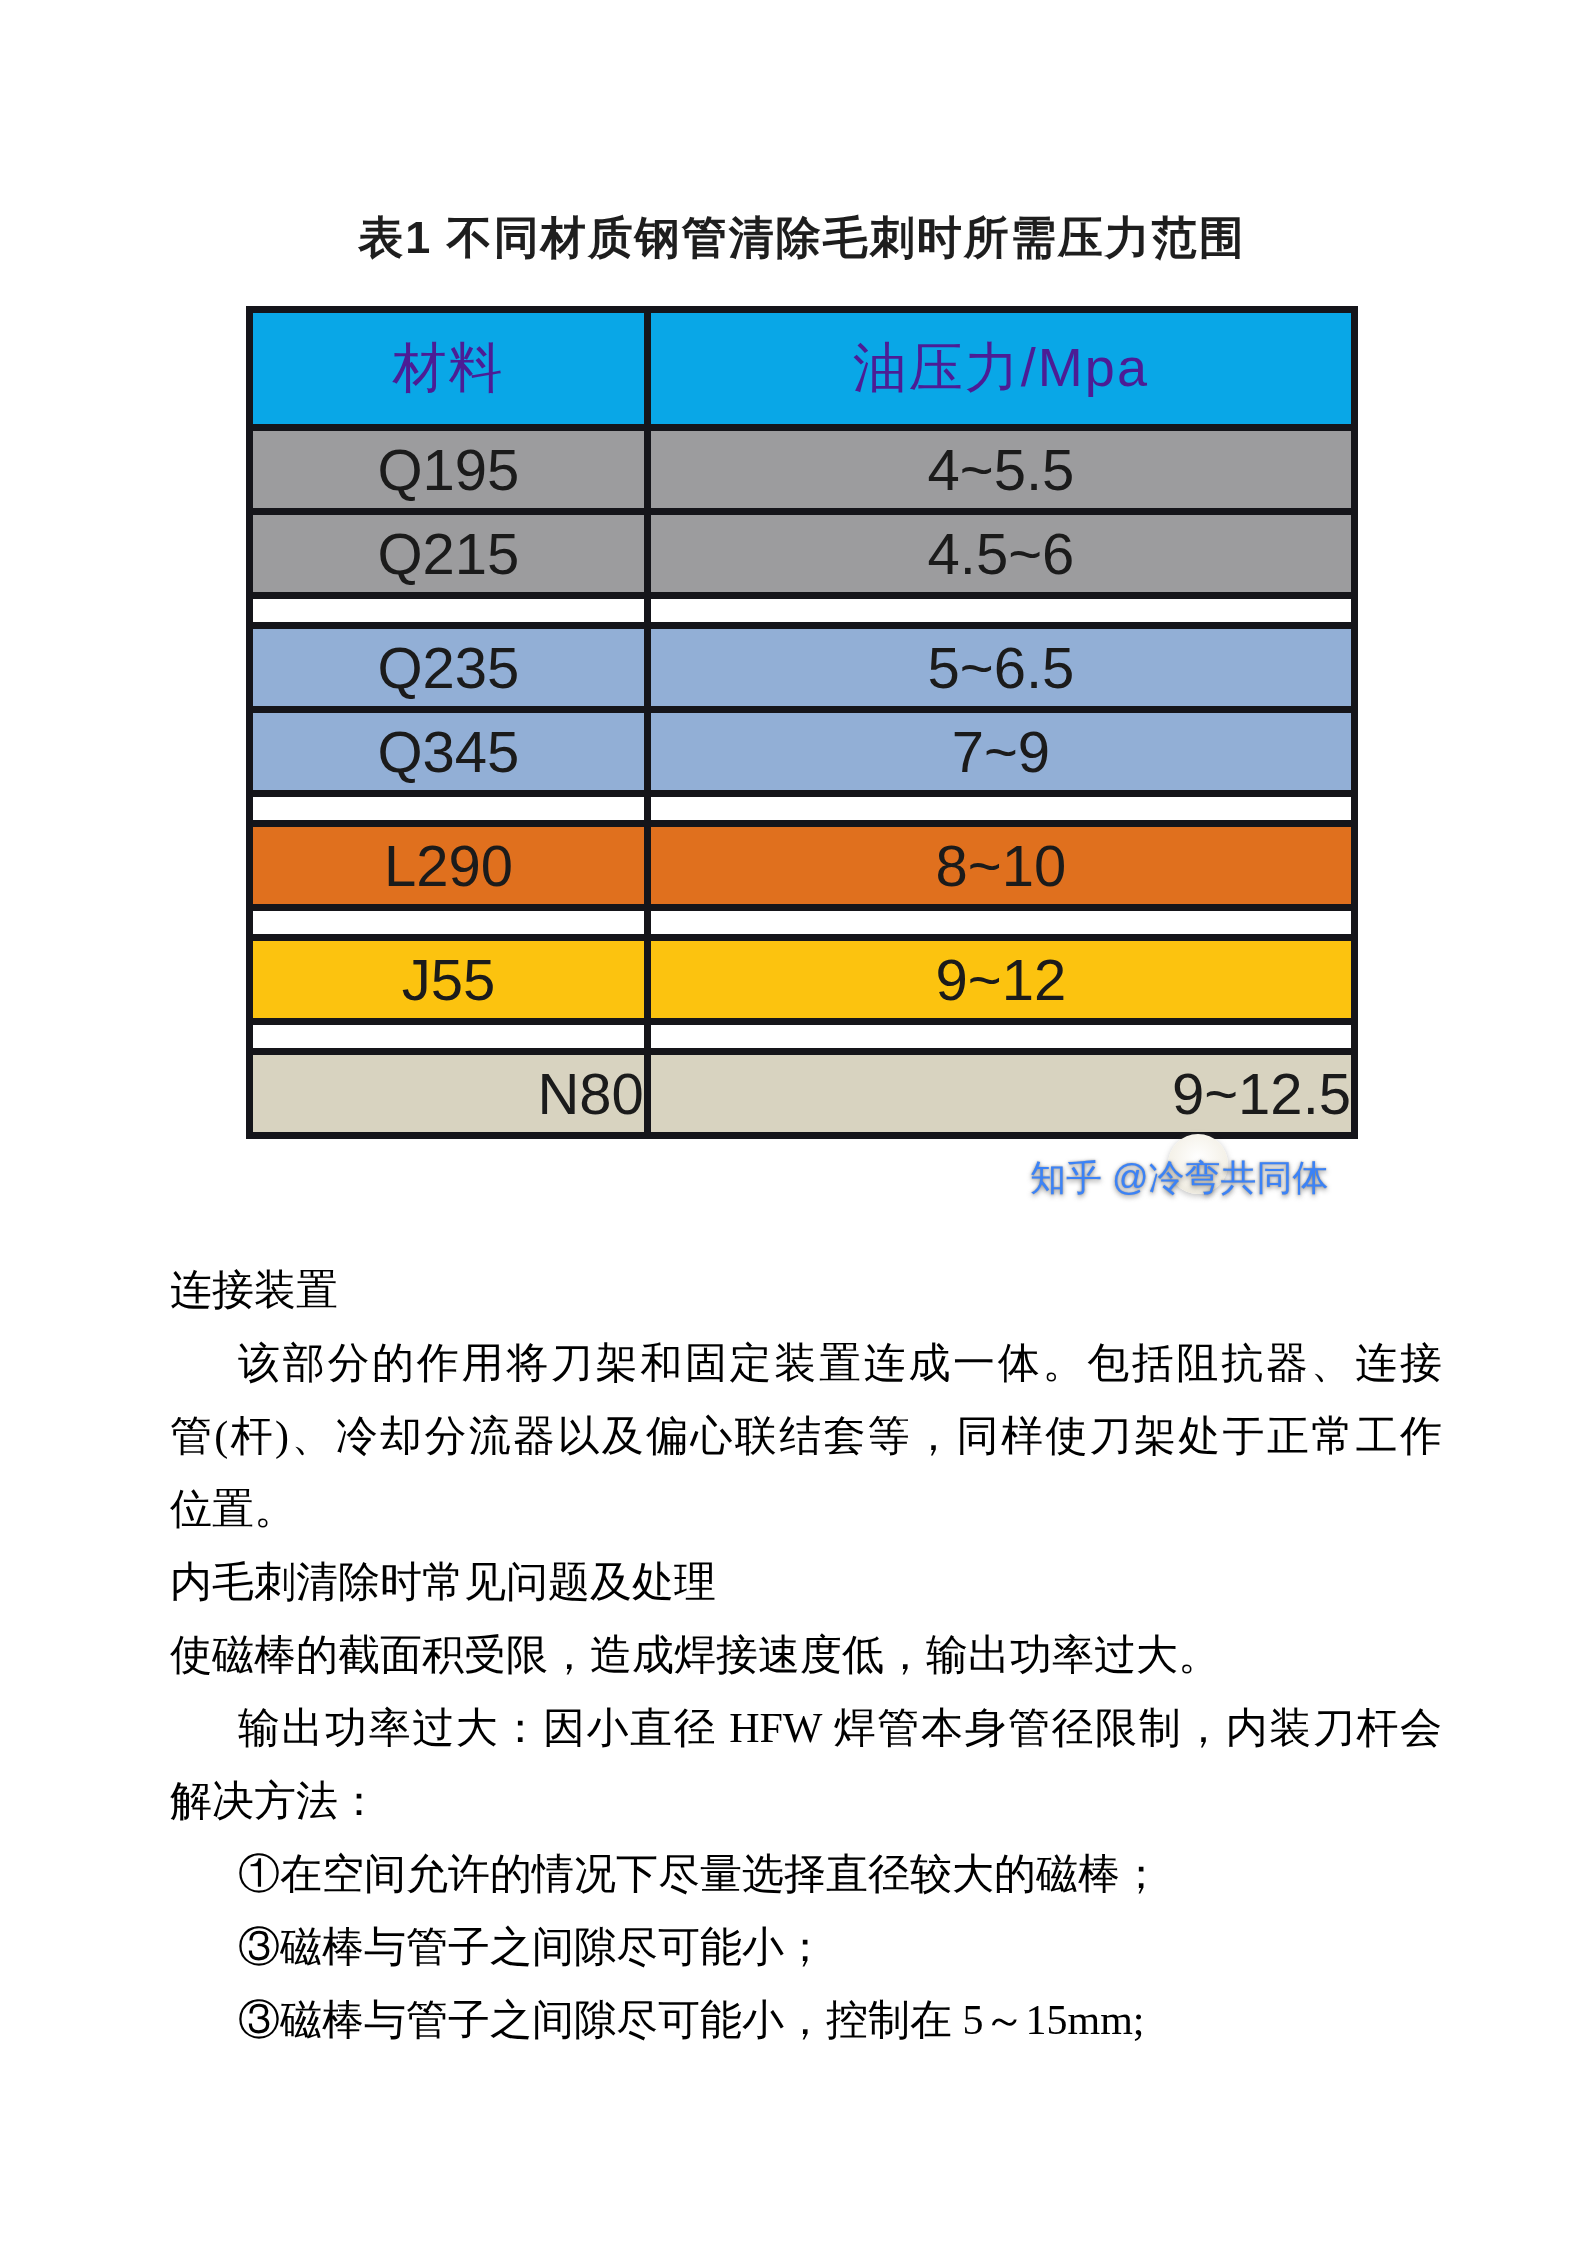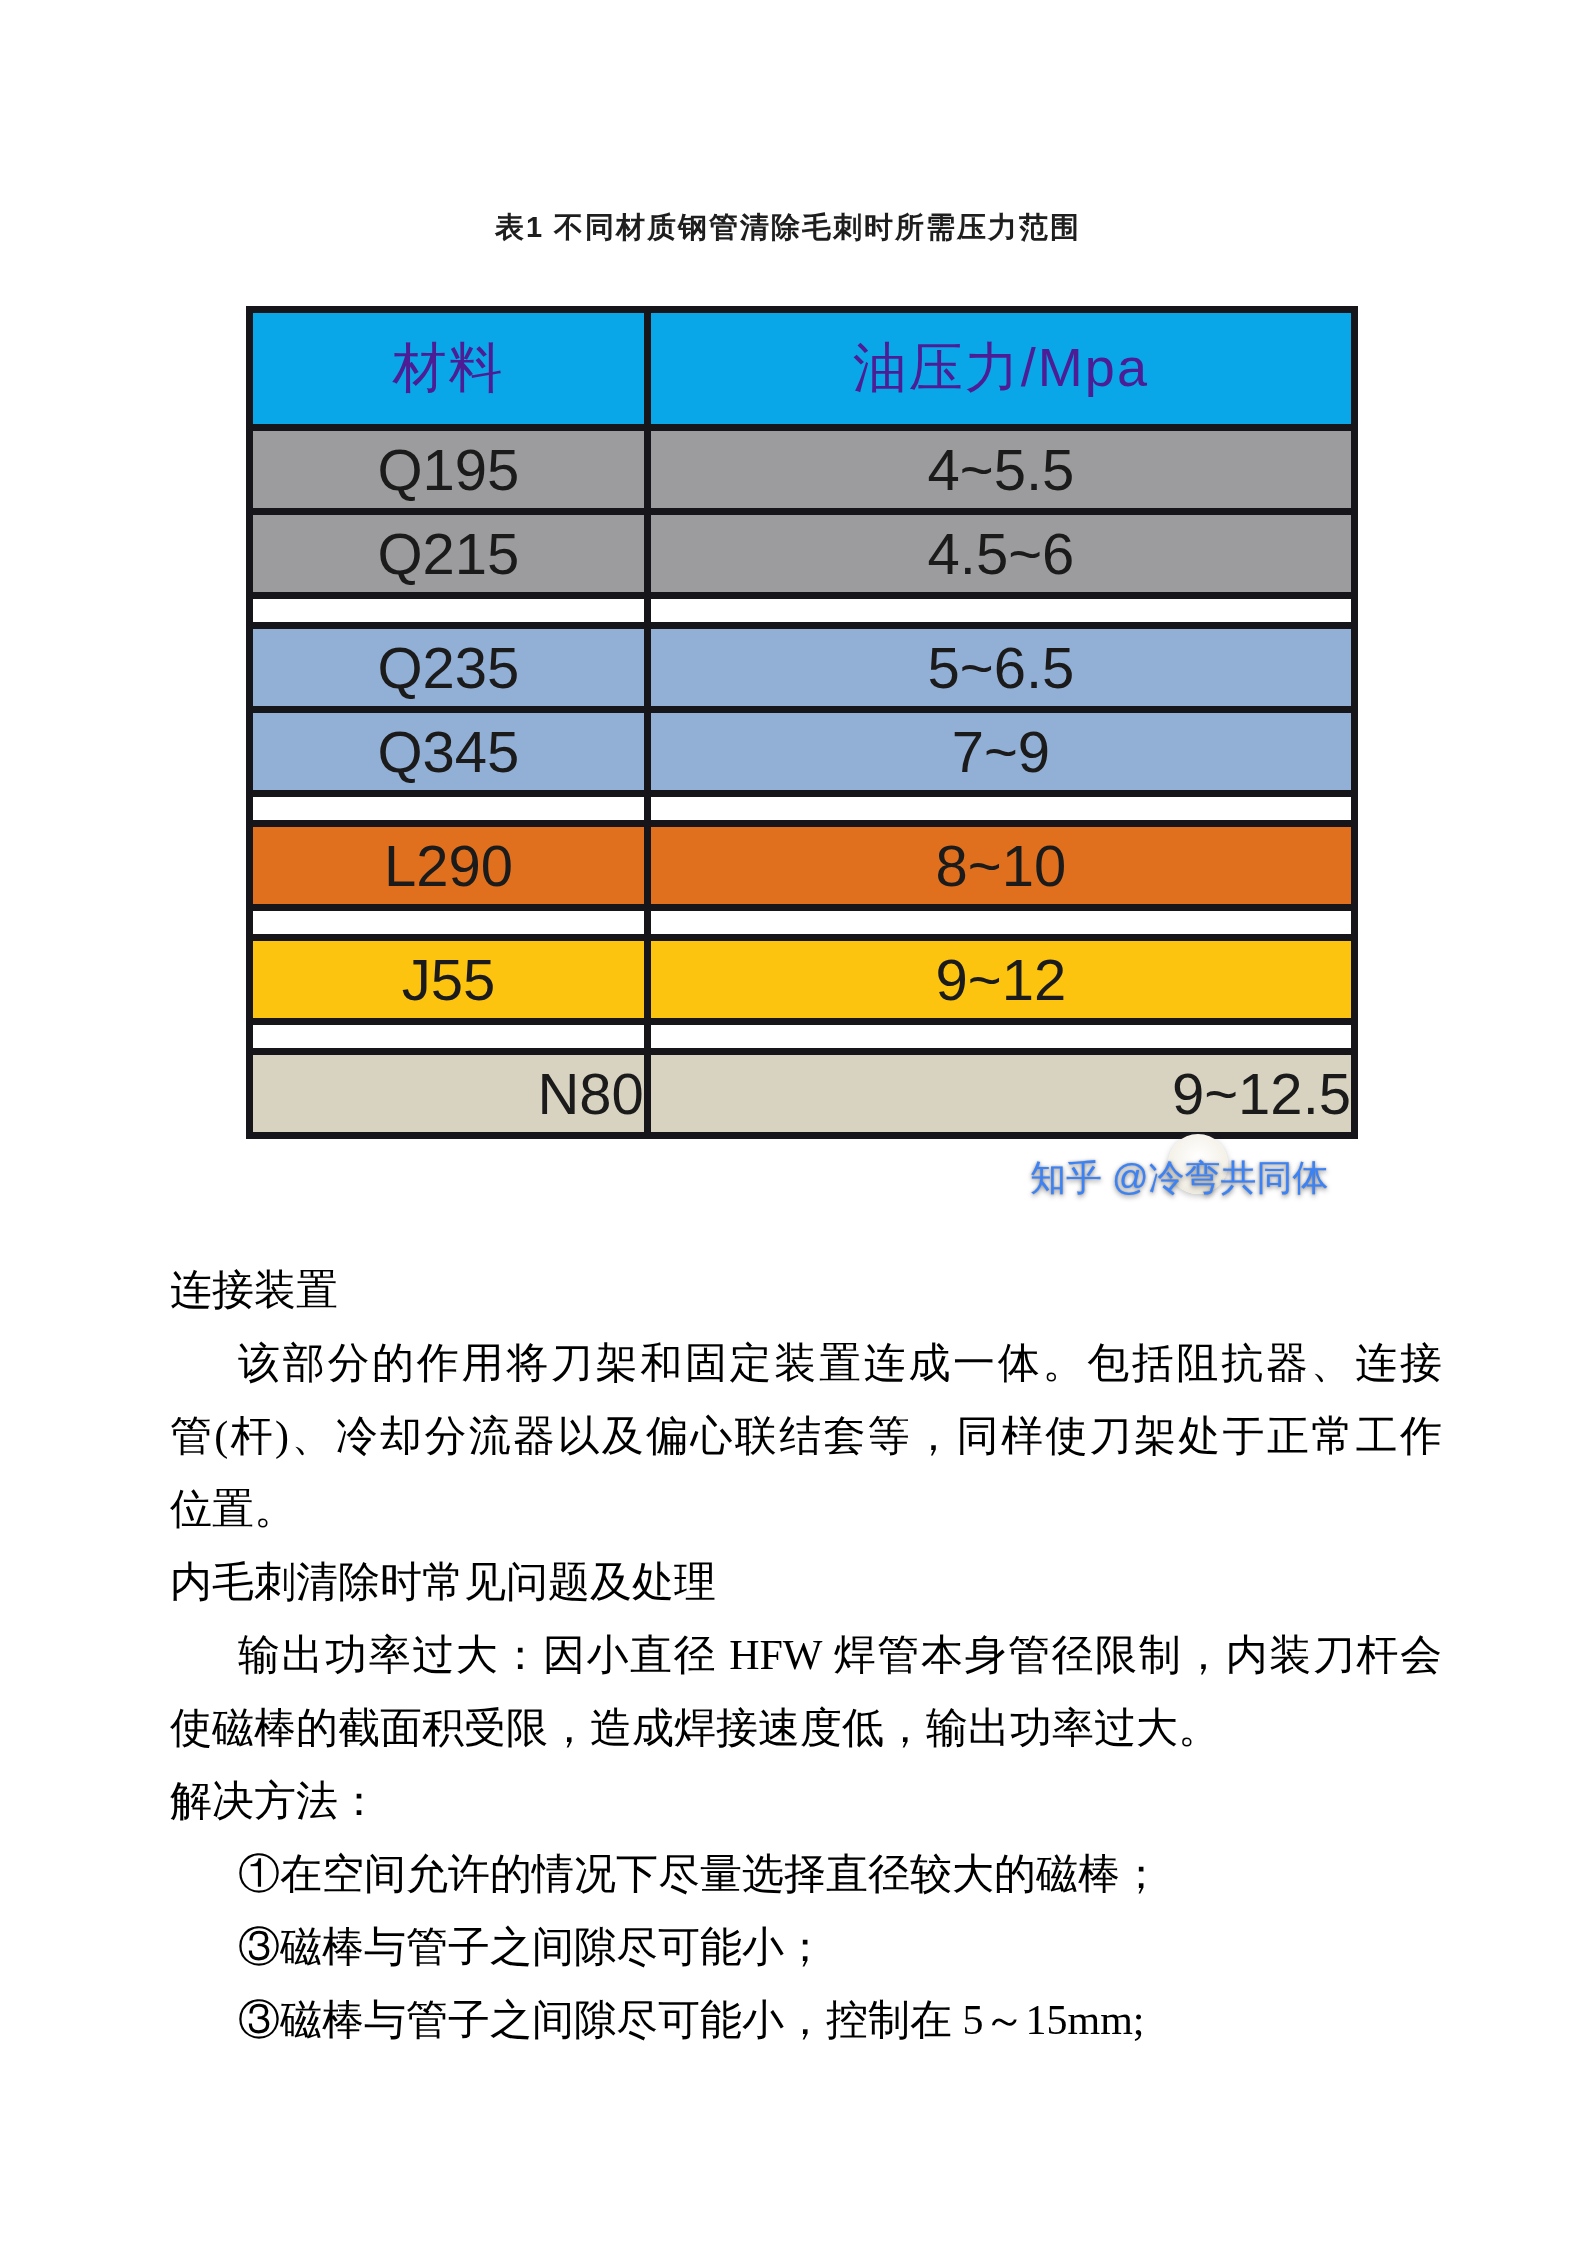--- a/index.html
+++ b/index.html
@@ -7,23 +7,23 @@
   body {
     position:relative;
     width:1587px; height:2245px;
     font-family:"Liberation Sans", sans-serif;
     overflow:hidden;
   }
 
   
   .table-title {
     position:absolute;
-    left:232px; top:208px; width:1112px;
+    left:246px; top:208px; width:1112px;
     text-align:center;
-    font-size:29px;
+    font-size:45px;
     font-weight:bold;
     letter-spacing:2px;
     color:#1e1e1e;
   }
 
   
   .ptable {
     position:absolute;
     left:246px; top:306px;
     width:1112px;
@@ -167,19 +167,19 @@
   <span class="wm-text">知乎</span>
   <span class="wm-text">@冷弯共同体</span>
 </div>
 
 <div class="bodytext">
   <div class="line">连接装置</div>
   <div class="line indent just">该部分的作用将刀架和固定装置连成一体。包括阻抗器、连接</div>
   <div class="line just">管(杆)、冷却分流器以及偏心联结套等，同样使刀架处于正常工作</div>
   <div class="line">位置。</div>
   <div class="line">内毛刺清除时常见问题及处理</div>
+  <div class="line">使磁棒的截面积受限，造成焊接速度低，输出功率过大。</div>
   <div class="line indent just">输出功率过大：因小直径 HFW 焊管本身管径限制，内装刀杆会</div>
-  <div class="line">使磁棒的截面积受限，造成焊接速度低，输出功率过大。</div>
   <div class="line">解决方法：</div>
   <div class="line indent">①在空间允许的情况下尽量选择直径较大的磁棒；</div>
   <div class="line indent">③磁棒与管子之间隙尽可能小；</div>
   <div class="line indent">③磁棒与管子之间隙尽可能小，控制在 5～15mm;</div>
 </div>
 
 </body></html>

